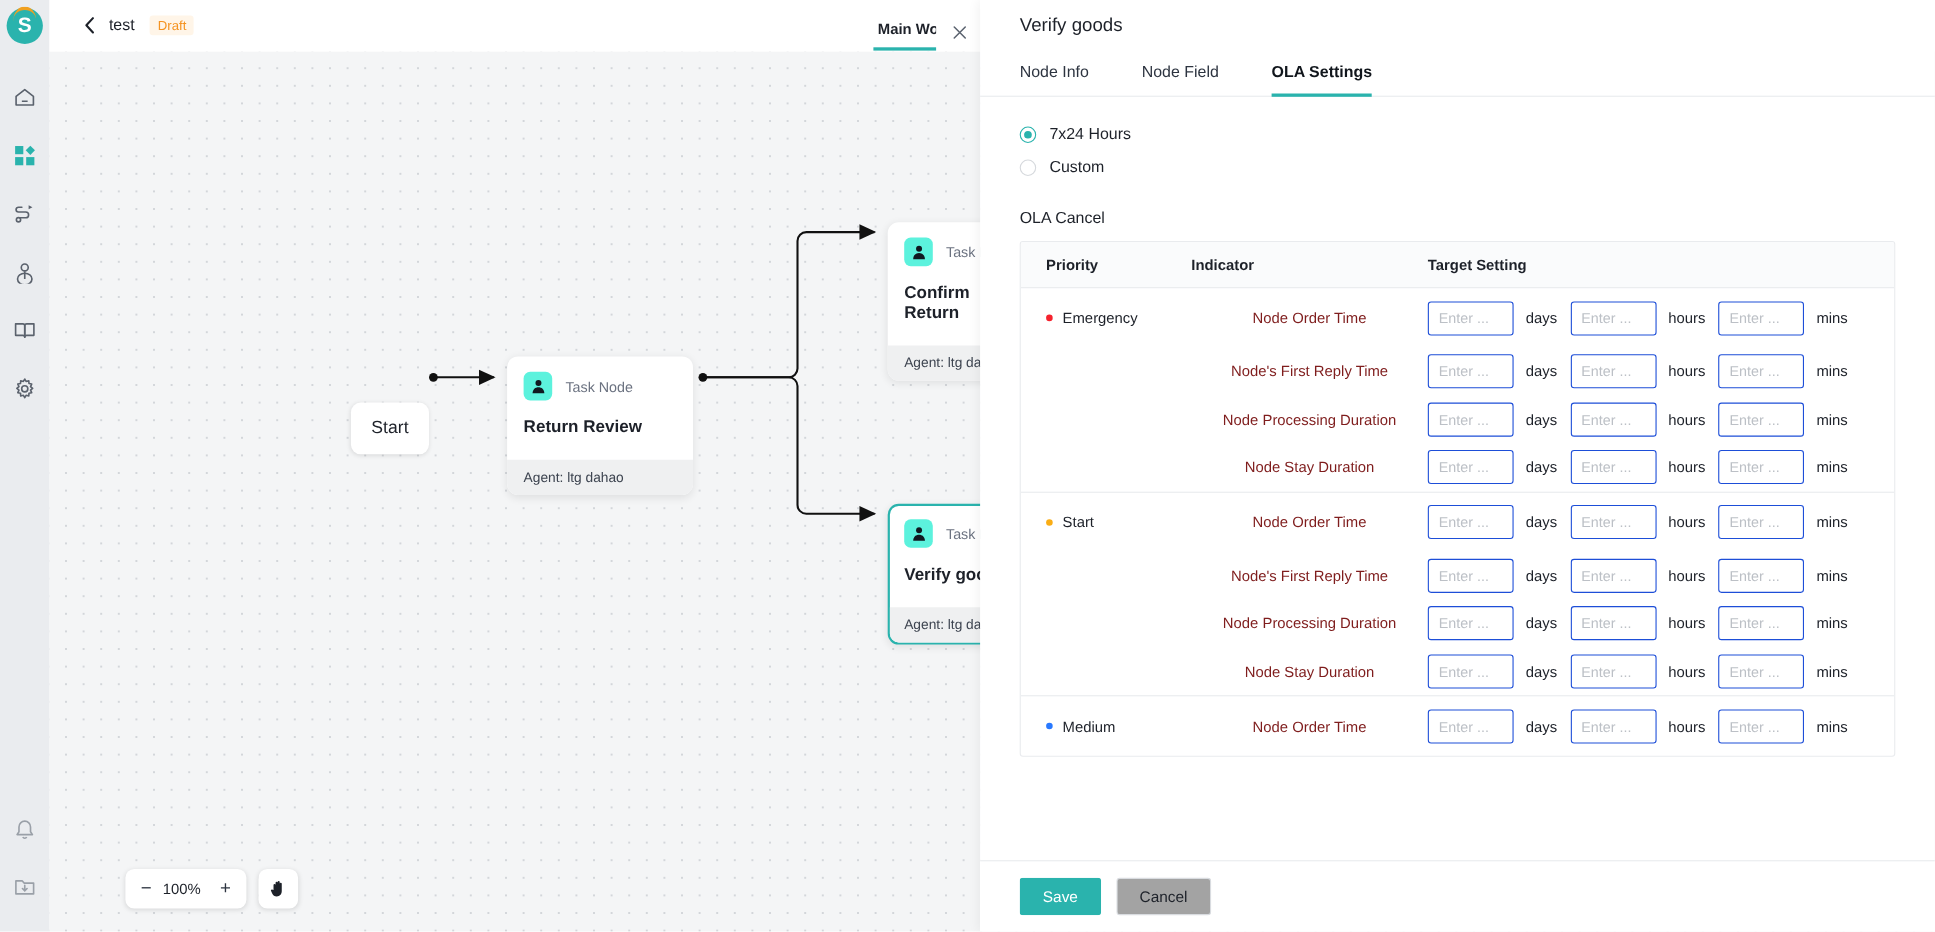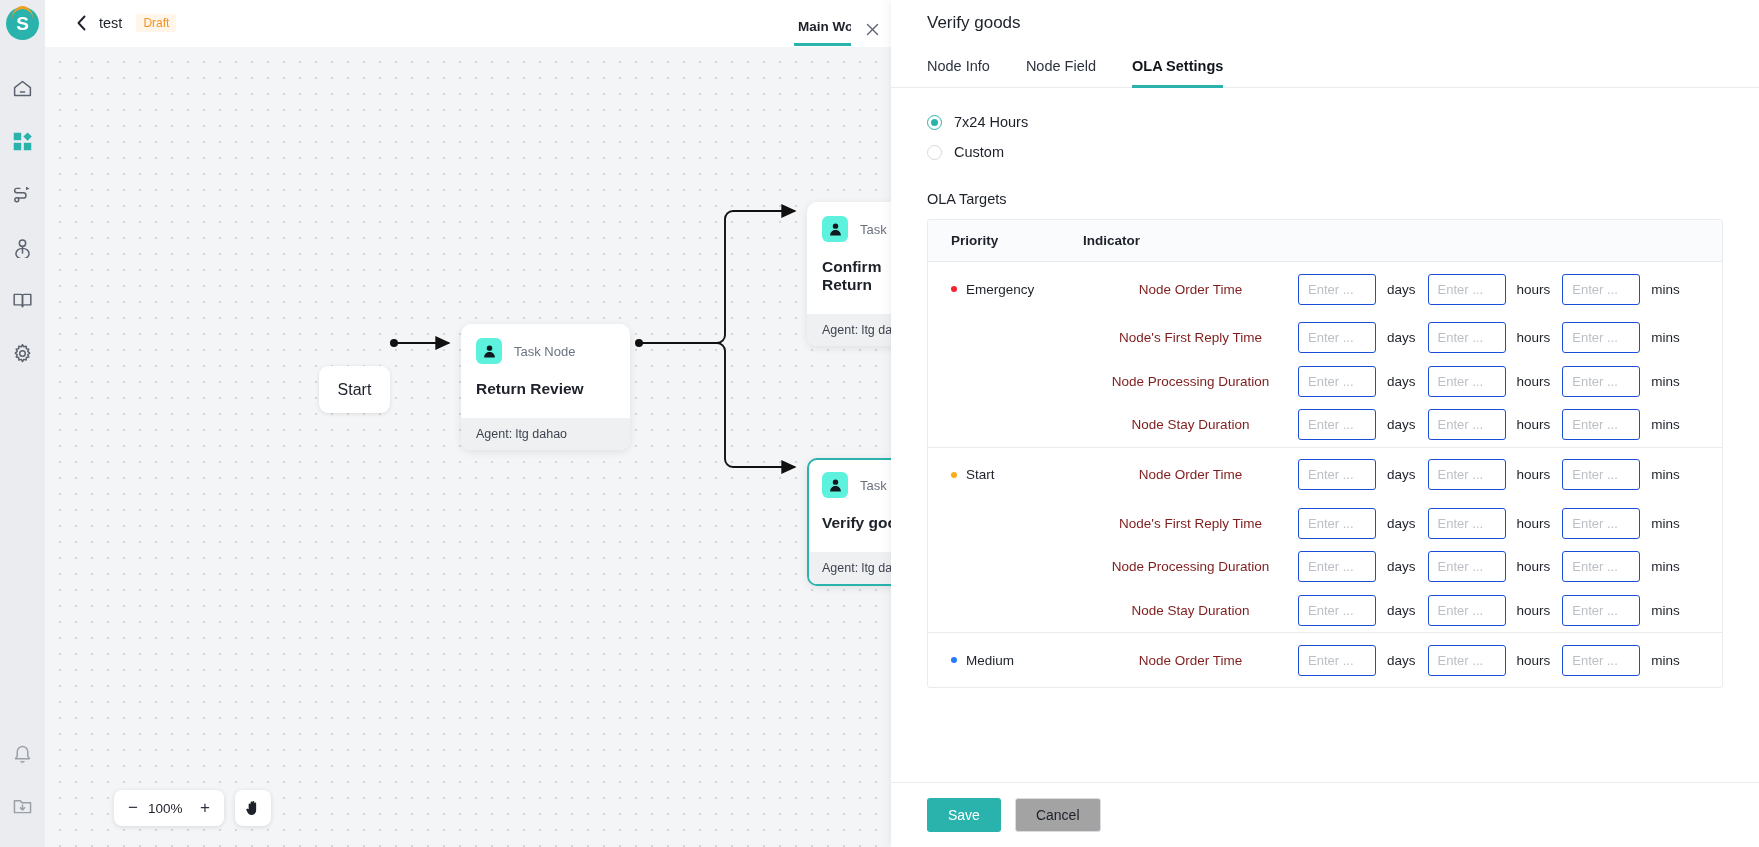--- a/index.html
+++ b/index.html
@@ -130,21 +130,21 @@
   }
 
   
   .panel {
     position: absolute; right: 0; top: 0; width: 868px; height: 847px;
     background: #fff; display: flex; flex-direction: column;
     box-shadow: -2px 0 10px rgba(0,0,0,.06); z-index: 5;
   }
   .panel-title { font-size: 17px; color: #1d2129; padding: 13px 0 0 36px; }
   .panel-tabs {
-    display: flex; gap: 36px; padding: 0 36px; margin-top: 25px;
+    display: flex; gap: 48px; padding: 0 36px; margin-top: 25px;
     border-bottom: 1px solid #e9ebee;
   }
   .ptab {
     font-size: 14.5px; color: #2d3440; padding-bottom: 11px;
     cursor: pointer; border-bottom: 3px solid transparent; margin-bottom: -1px;
   }
   .ptab.active { font-weight: bold; color: #11161c; border-bottom-color: #2ab3ad; }
 
   .panel-body { flex: 1 1 auto; overflow-y: auto; padding: 0 36px; }
   .panel-body::-webkit-scrollbar { width: 0px; }
@@ -383,26 +383,27 @@
 
         <div class="radio-row">
           <span class="radio checked"></span>
           <span class="radio-label">7x24 Hours</span>
         </div>
         <div class="radio-row">
           <span class="radio"></span>
           <span class="radio-label">Custom</span>
         </div>
 
-        <div class="section-label">OLA Targets</div>
+        <div class="section-label">OLA Cancel</div>
 
         <div class="ola-table">
           <div class="thead">
             <div class="col-pri">Priority</div>
             <div class="col-ind">Indicator</div>
+            <div class="col-tgt">Target Setting</div>
           </div>
           <div id="table-groups">
               <div class="pri-group">
                 <div class="trow first">
                   <div class="pri-cell">
                     <span class="dot" style="background: rgb(245, 34, 45);"></span>
                     <span class="pri-name">Emergency</span>
                   </div>
                   <div class="ind-cell">Node Order Time</div>
                   <div class="tgt-cell">

